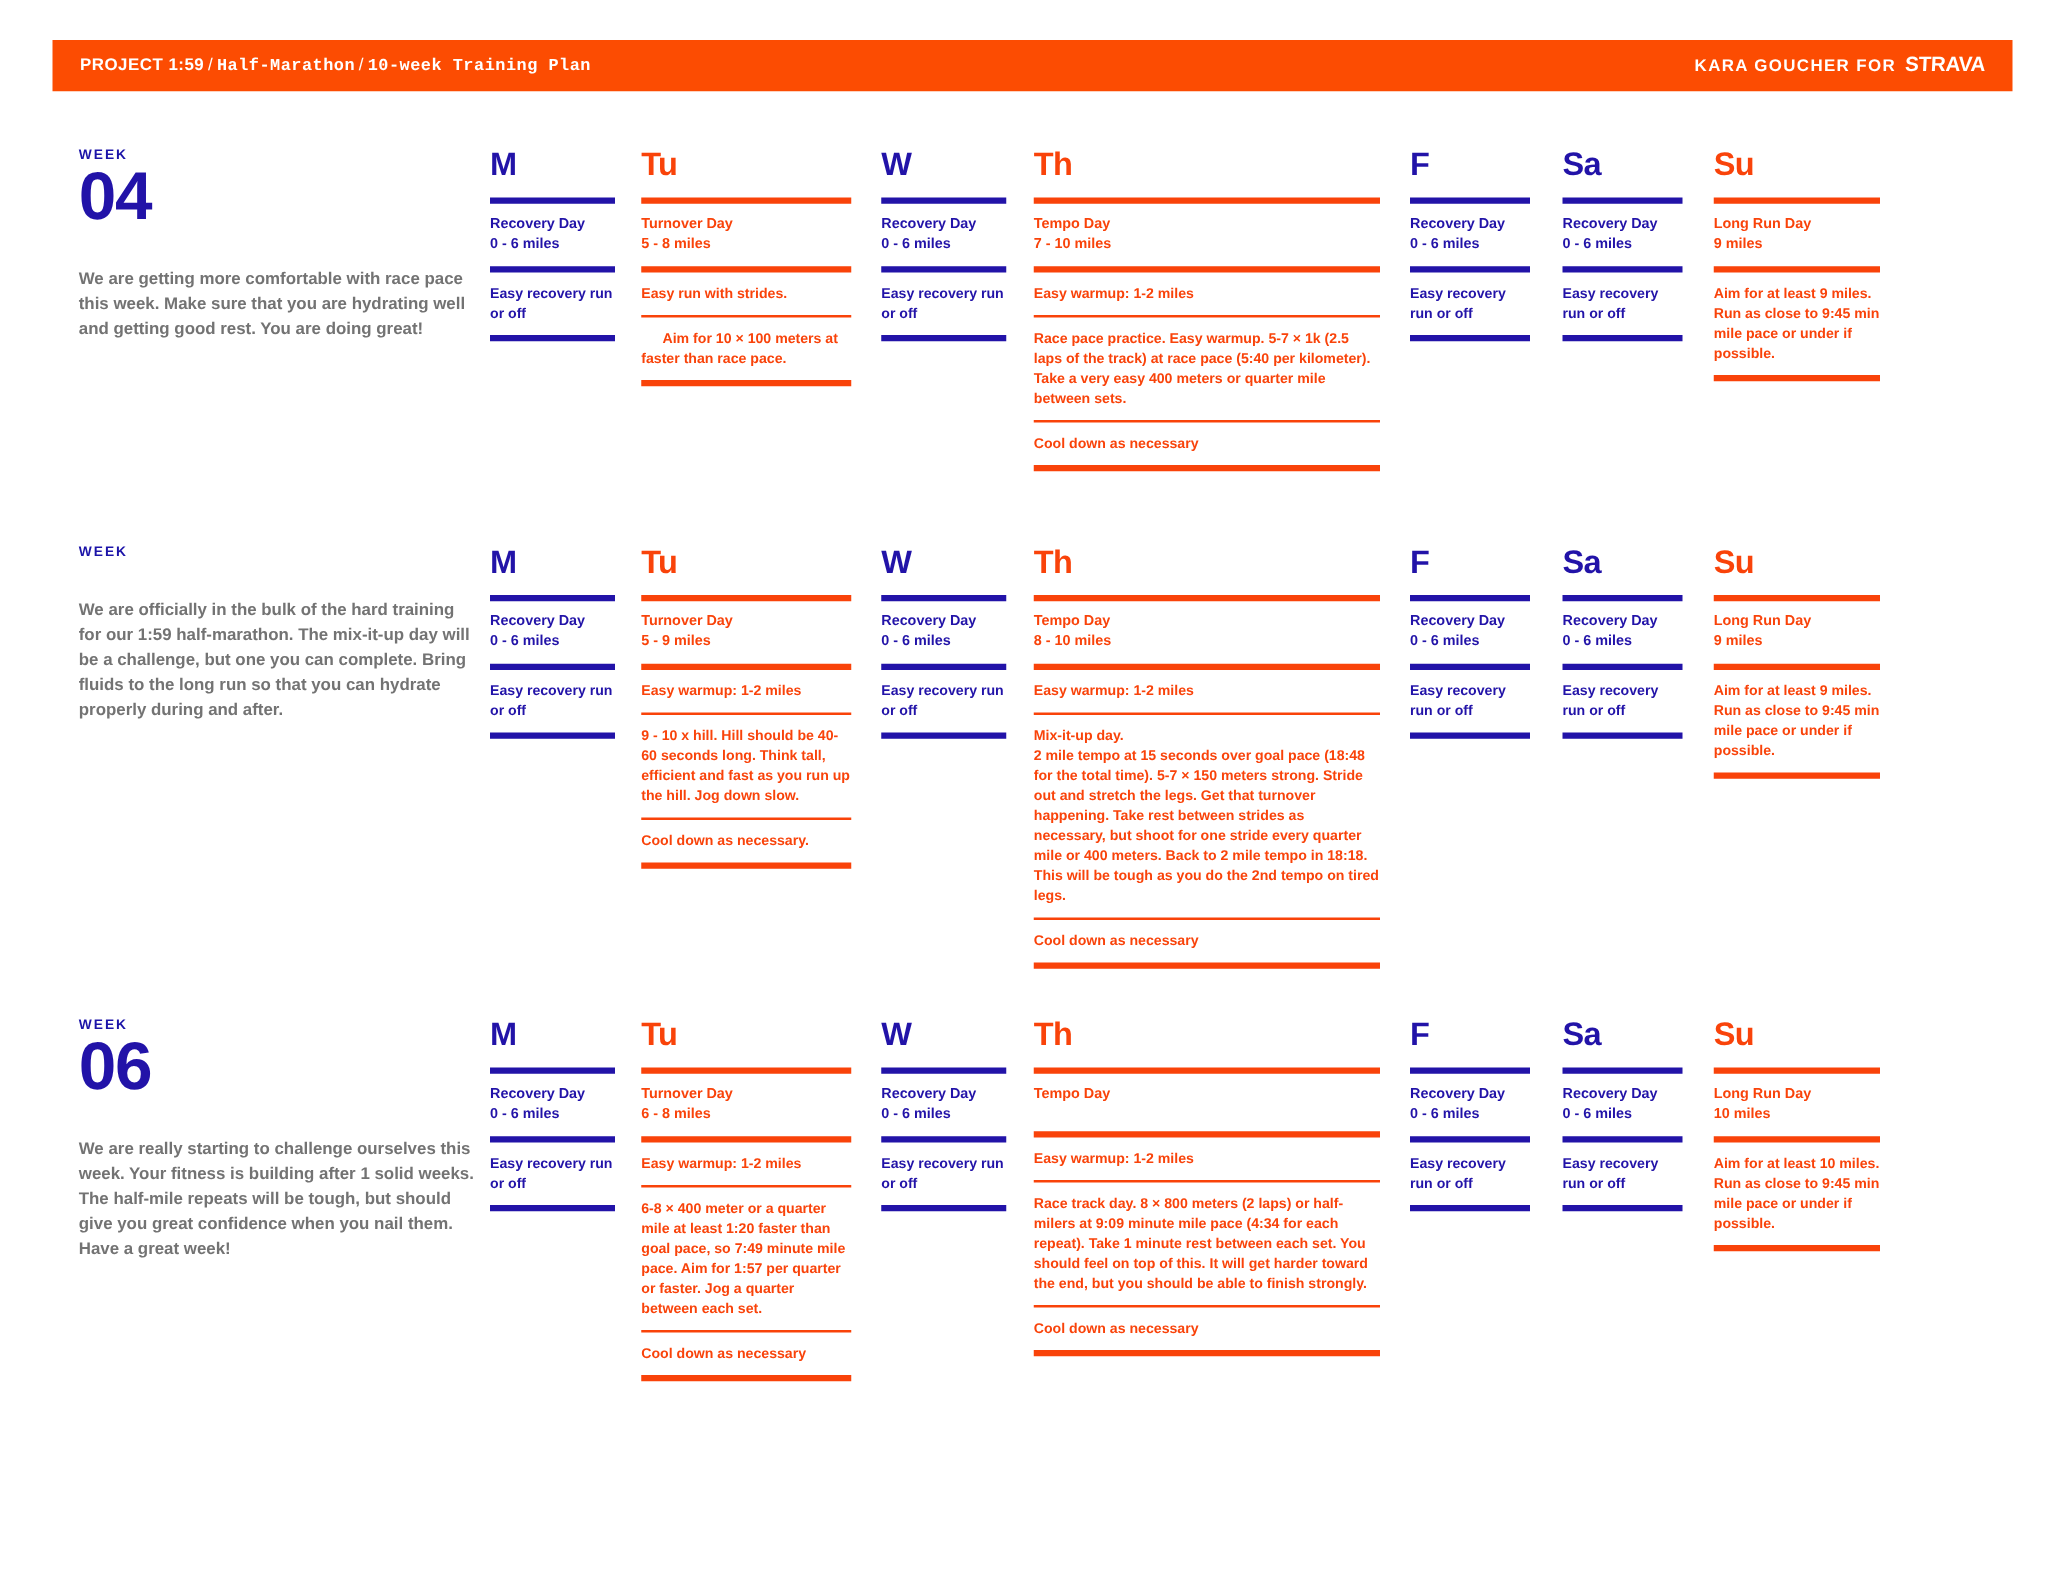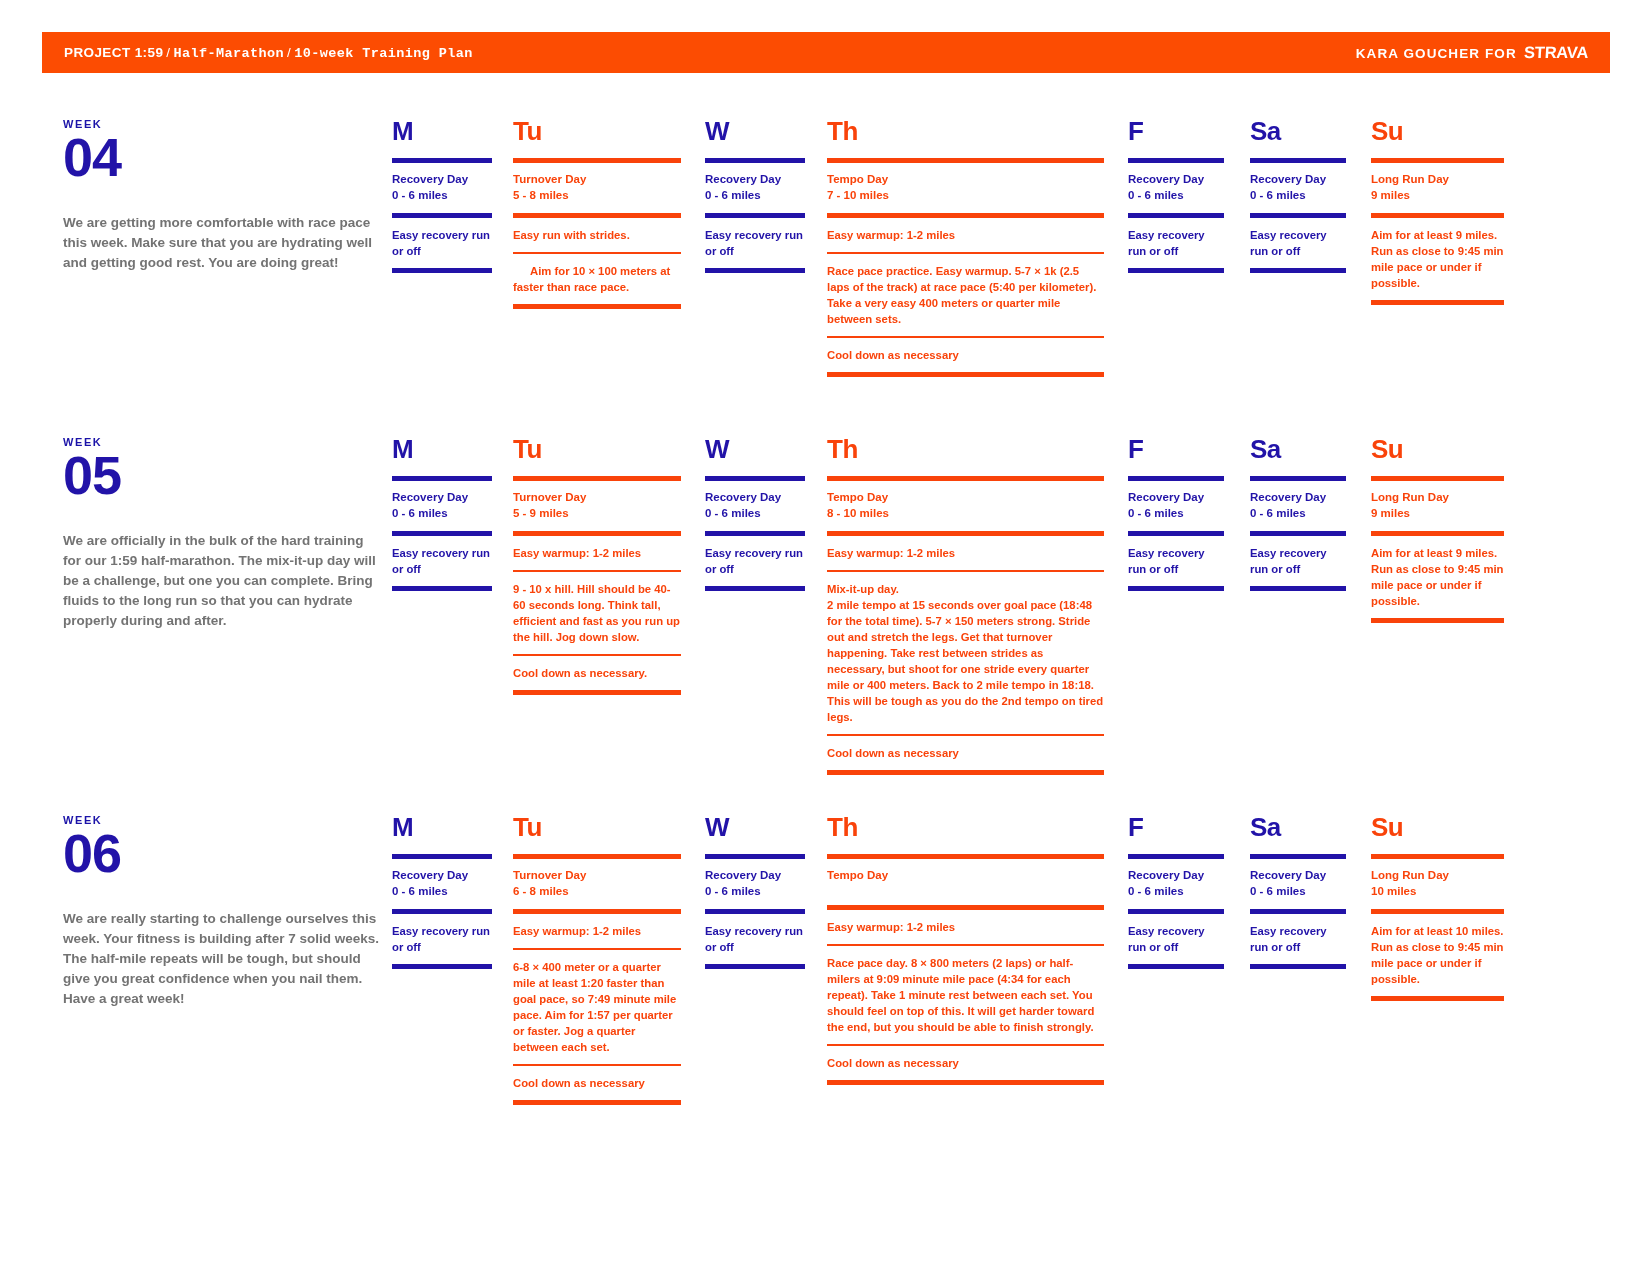--- a/index.html
+++ b/index.html
@@ -187,21 +187,20 @@
           <div class="rule bgorange"></div>
           <div class="blk">
             <p class="orange"><span class="body" style="white-space: pre-line;">Aim for at least 9 miles. Run as close to 9:45 min mile pace or under if possible.</span></p>
           </div>
           <div class="rule bgorange"></div>
         </div>
       </div>
       <div class="week" style="top: 436px;">
         <div class="week-intro">
           <div class="week-kicker">WEEK</div>
-          <div class="week-number">05</div>
           <div class="week-desc">We are officially in the bulk of the hard training for our 1:59 half-marathon. The mix-it-up day will be a challenge, but one you can complete. Bring fluids to the long run so that you can hydrate properly during and after.</div>
         </div>
         <div class="day" style="left: 392px; width: 100px;">
           <div class="day-letter blue">M</div>
           <div class="rule bgblue"></div>
           <div class="day-title blue titlebox-min" style="white-space: pre-line;">Recovery Day
 0 - 6 miles</div>
           <div class="rule bgblue"></div>
           <div class="blk">
             <p class="blue"><span class="body" style="white-space: pre-line;">Easy recovery run or off</span></p>
@@ -289,21 +288,21 @@
           <div class="blk">
             <p class="orange"><span class="body" style="white-space: pre-line;">Aim for at least 9 miles. Run as close to 9:45 min mile pace or under if possible.</span></p>
           </div>
           <div class="rule bgorange"></div>
         </div>
       </div>
       <div class="week" style="top: 814px;">
         <div class="week-intro">
           <div class="week-kicker">WEEK</div>
           <div class="week-number">06</div>
-          <div class="week-desc">We are really starting to challenge ourselves this week. Your fitness is building after 7 solid weeks. The half-mile repeats will be tough, but should give you great confidence when you nail them. Have a great week!</div>
+          <div class="week-desc">We are really starting to challenge ourselves this week. Your fitness is building after 1 solid weeks. The half-mile repeats will be tough, but should give you great confidence when you nail them. Have a great week!</div>
         </div>
         <div class="day" style="left: 392px; width: 100px;">
           <div class="day-letter blue">M</div>
           <div class="rule bgblue"></div>
           <div class="day-title blue titlebox-min" style="white-space: pre-line;">Recovery Day
 0 - 6 miles</div>
           <div class="rule bgblue"></div>
           <div class="blk">
             <p class="blue"><span class="body" style="white-space: pre-line;">Easy recovery run or off</span></p>
           </div>
@@ -342,21 +341,21 @@
         <div class="day" style="left: 827px; width: 277px;">
           <div class="day-letter orange">Th</div>
           <div class="rule bgorange"></div>
           <div class="day-title orange titlebox-min" style="white-space: pre-line;">Tempo Day</div>
           <div class="rule bgorange"></div>
           <div class="blk">
             <p class="orange"><span class="body" style="white-space: pre-line;">Easy warmup: 1-2 miles</span></p>
           </div>
           <div class="rule-thin bgorange"></div>
           <div class="blk">
-            <p class="orange"><span class="lead" style="white-space: pre-line;">Race pace day.</span><span class="body" style="white-space: pre-line;"> 8 × 800 meters (2 laps) or half-milers at 9:09 minute mile pace (4:34 for each repeat). Take 1 minute rest between each set. You should feel on top of this. It will get harder toward the end, but you should be able to finish strongly.</span></p>
+            <p class="orange"><span class="lead" style="white-space: pre-line;">Race track day.</span><span class="body" style="white-space: pre-line;"> 8 × 800 meters (2 laps) or half-milers at 9:09 minute mile pace (4:34 for each repeat). Take 1 minute rest between each set. You should feel on top of this. It will get harder toward the end, but you should be able to finish strongly.</span></p>
           </div>
           <div class="rule-thin bgorange"></div>
           <div class="blk">
             <p class="orange"><span class="body" style="white-space: pre-line;">Cool down as necessary</span></p>
           </div>
           <div class="rule bgorange"></div>
         </div>
         <div class="day" style="left: 1128px; width: 96px;">
           <div class="day-letter blue">F</div>
           <div class="rule bgblue"></div>

